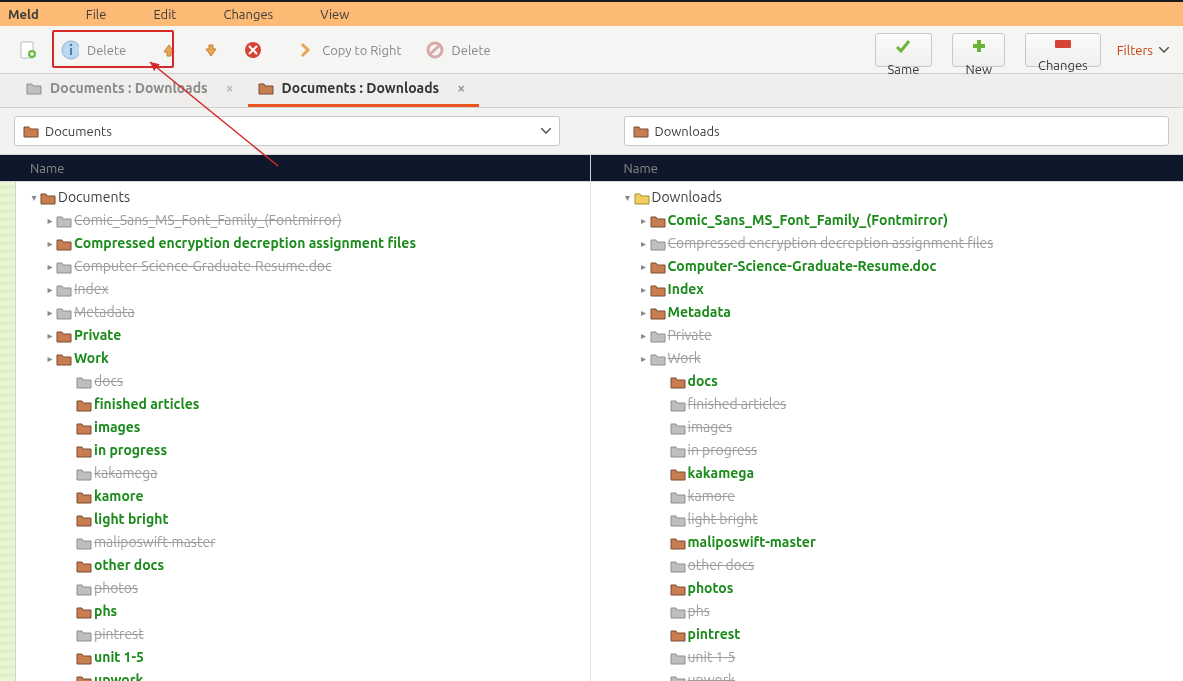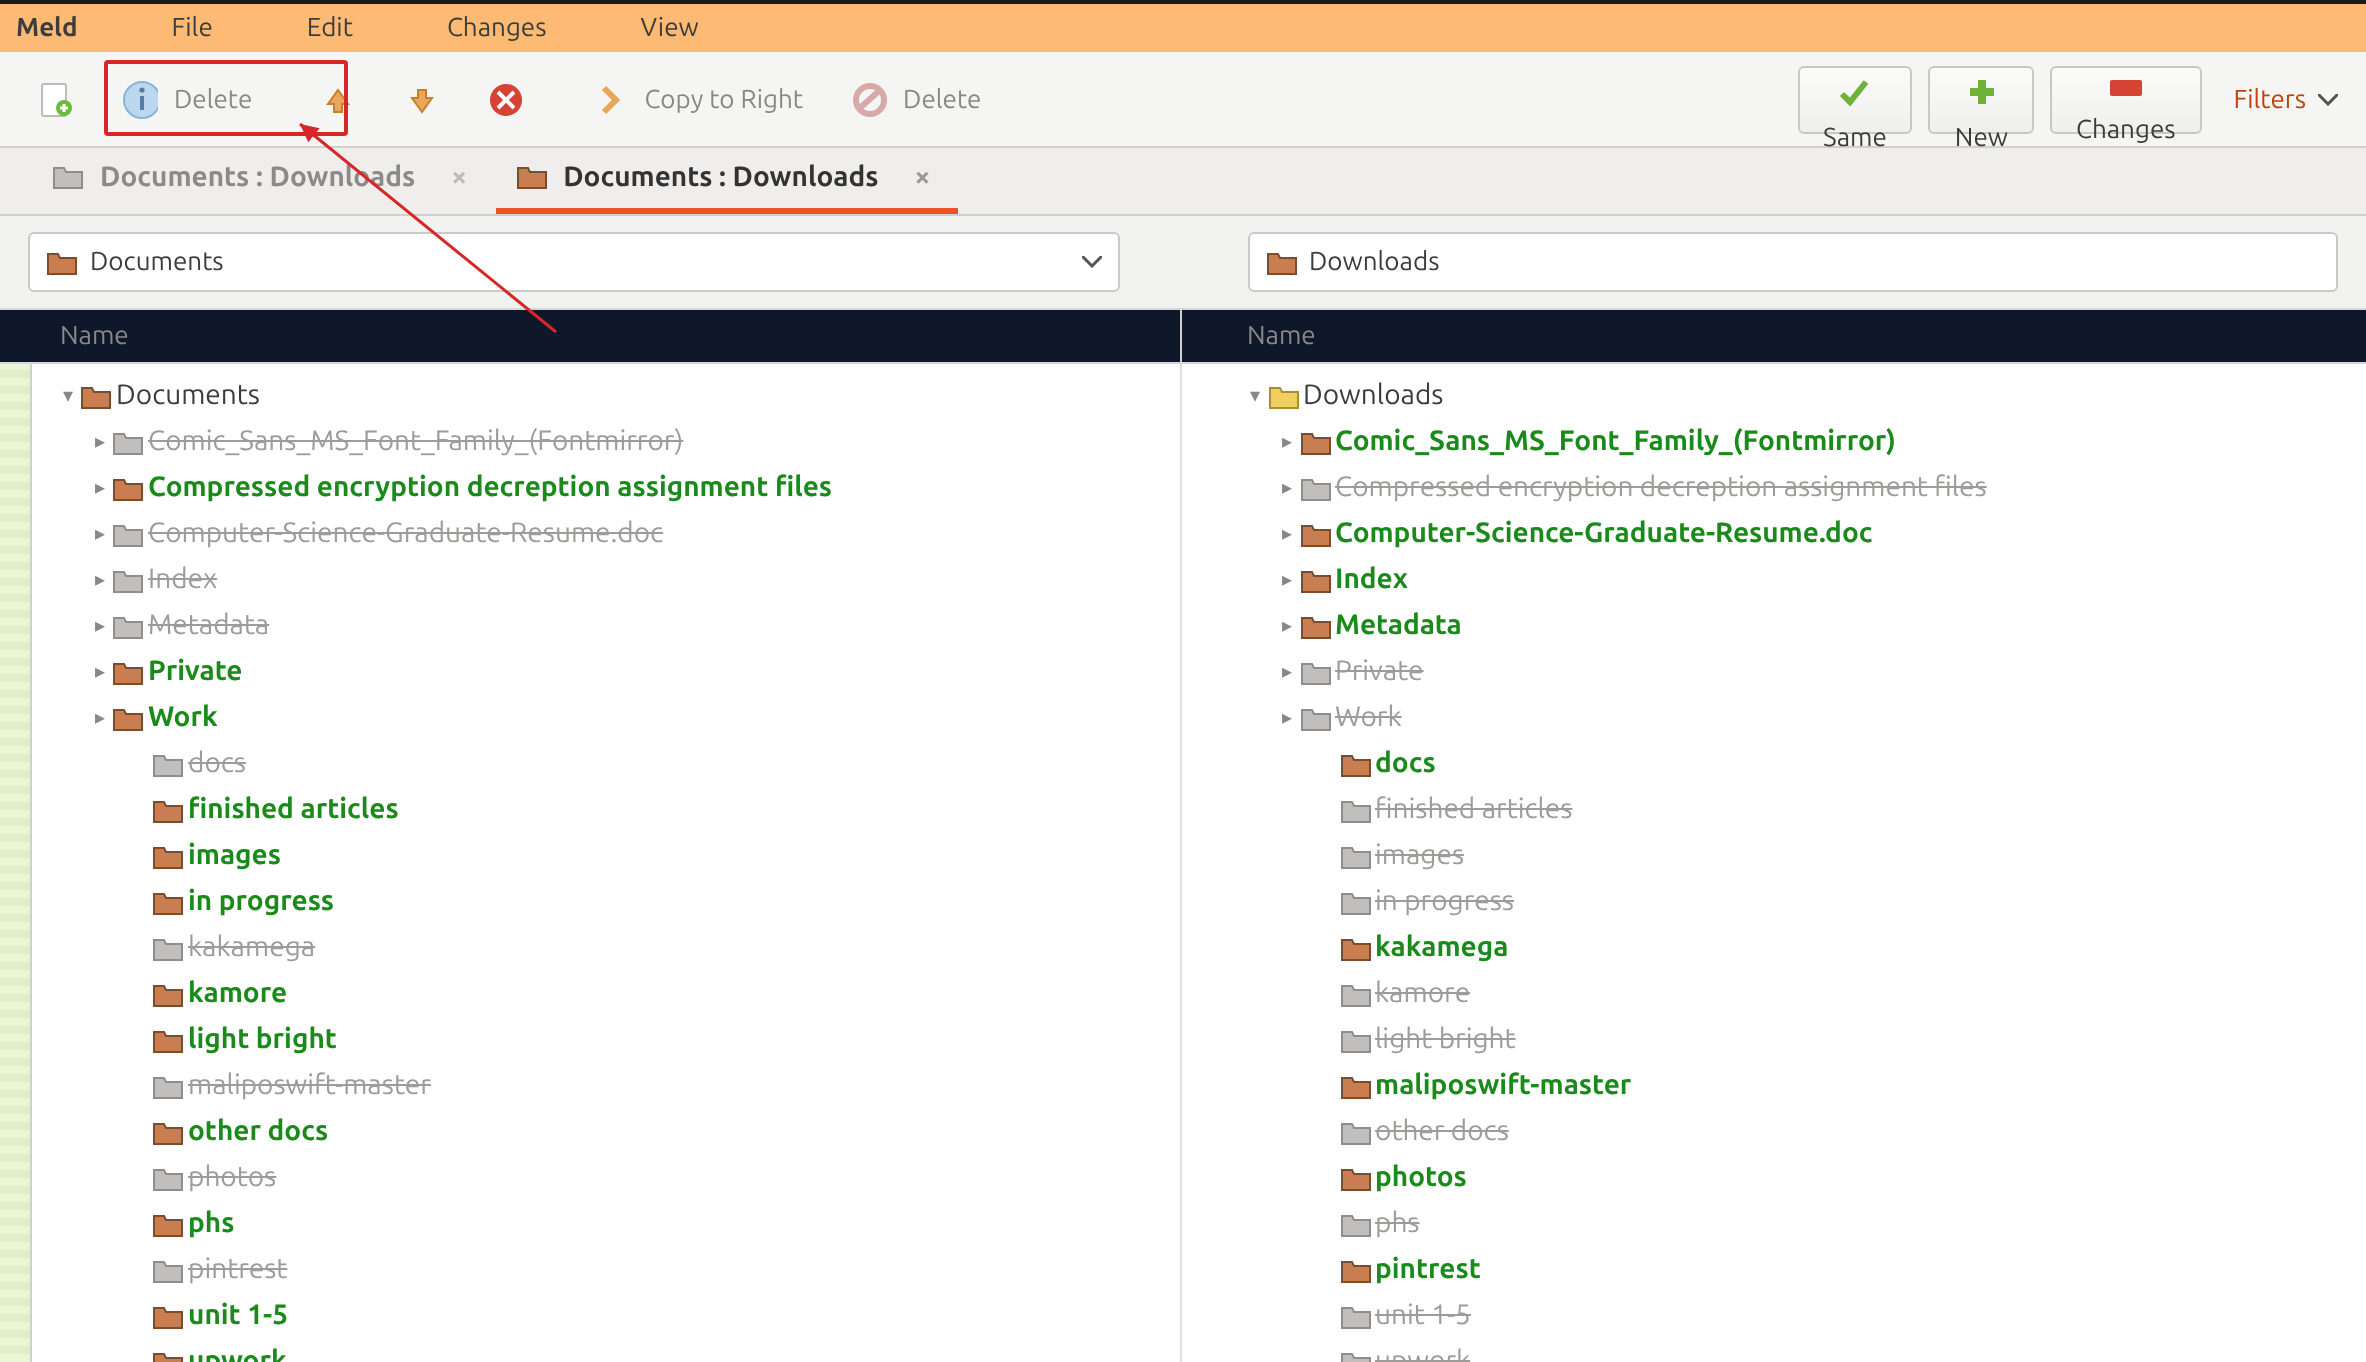--- a/index.html
+++ b/index.html
@@ -8,21 +8,21 @@
   
   .menubar { background: #fdba74; border-top: 2px solid #1a1a1a; display: flex; align-items: center; padding: 4px 8px; height: 26px; }
   .menubar .app { font-weight: 600; margin-right: 14px; }
   .menubar .menu-item { margin-right: 14px; cursor: default; margin-left: 33px; }
 
   
   .toolbar { background: #f5f5f3; border-bottom: 1px solid #d0d0ce; display: flex; align-items: center; height: 48px; padding: 0 8px; gap: 2px; }
   .tb-btn { display: inline-flex; align-items: center; gap: 8px; padding: 4px 10px; height: 34px; border: 1px solid transparent; border-radius: 3px; color: #888; background: transparent; }
   .tb-group { display: inline-flex; margin-left: 6px; gap: 2px; align-items: center; }
   .tb-toggle { display: inline-flex; align-items: center; gap: 8px; padding: 4px 12px; height: 34px; border: 1px solid #c8c8c6; border-radius: 3px; background: linear-gradient(#fbfbfa,#efefed); color: #3c3c3c; flex-direction: column; }
-  .tb-toggle + .tb-toggle { margin-left: 6px; }
+  .tb-toggle + .tb-toggle { margin-left: 18px; }
   .tb-sep { width: 8px; }
   .toolbar-right { margin-left: auto; display: flex; align-items: center; gap: 10px; }
   .filters { display: inline-flex; align-items: center; gap: 6px; color: #c2410c; padding: 0 6px; }
 
   
   .tabstrip { background: #efeeec; display: flex; align-items: flex-end; padding: 0 16px; height: 34px; border-bottom: 1px solid #d0d0ce; }
   .tab { display: flex; align-items: center; gap: 8px; padding: 8px 14px 8px 10px; color: #8a8a88; border-bottom: 3px solid transparent; font-weight: 600; font-size: 14px; }
   .tab .close { color: #bbb; font-size: 14px; margin-left: 10px; }
   .tab.active { color: #333; border-bottom: 3px solid #e95420; }
   .tab.active .close { color: #999; }

